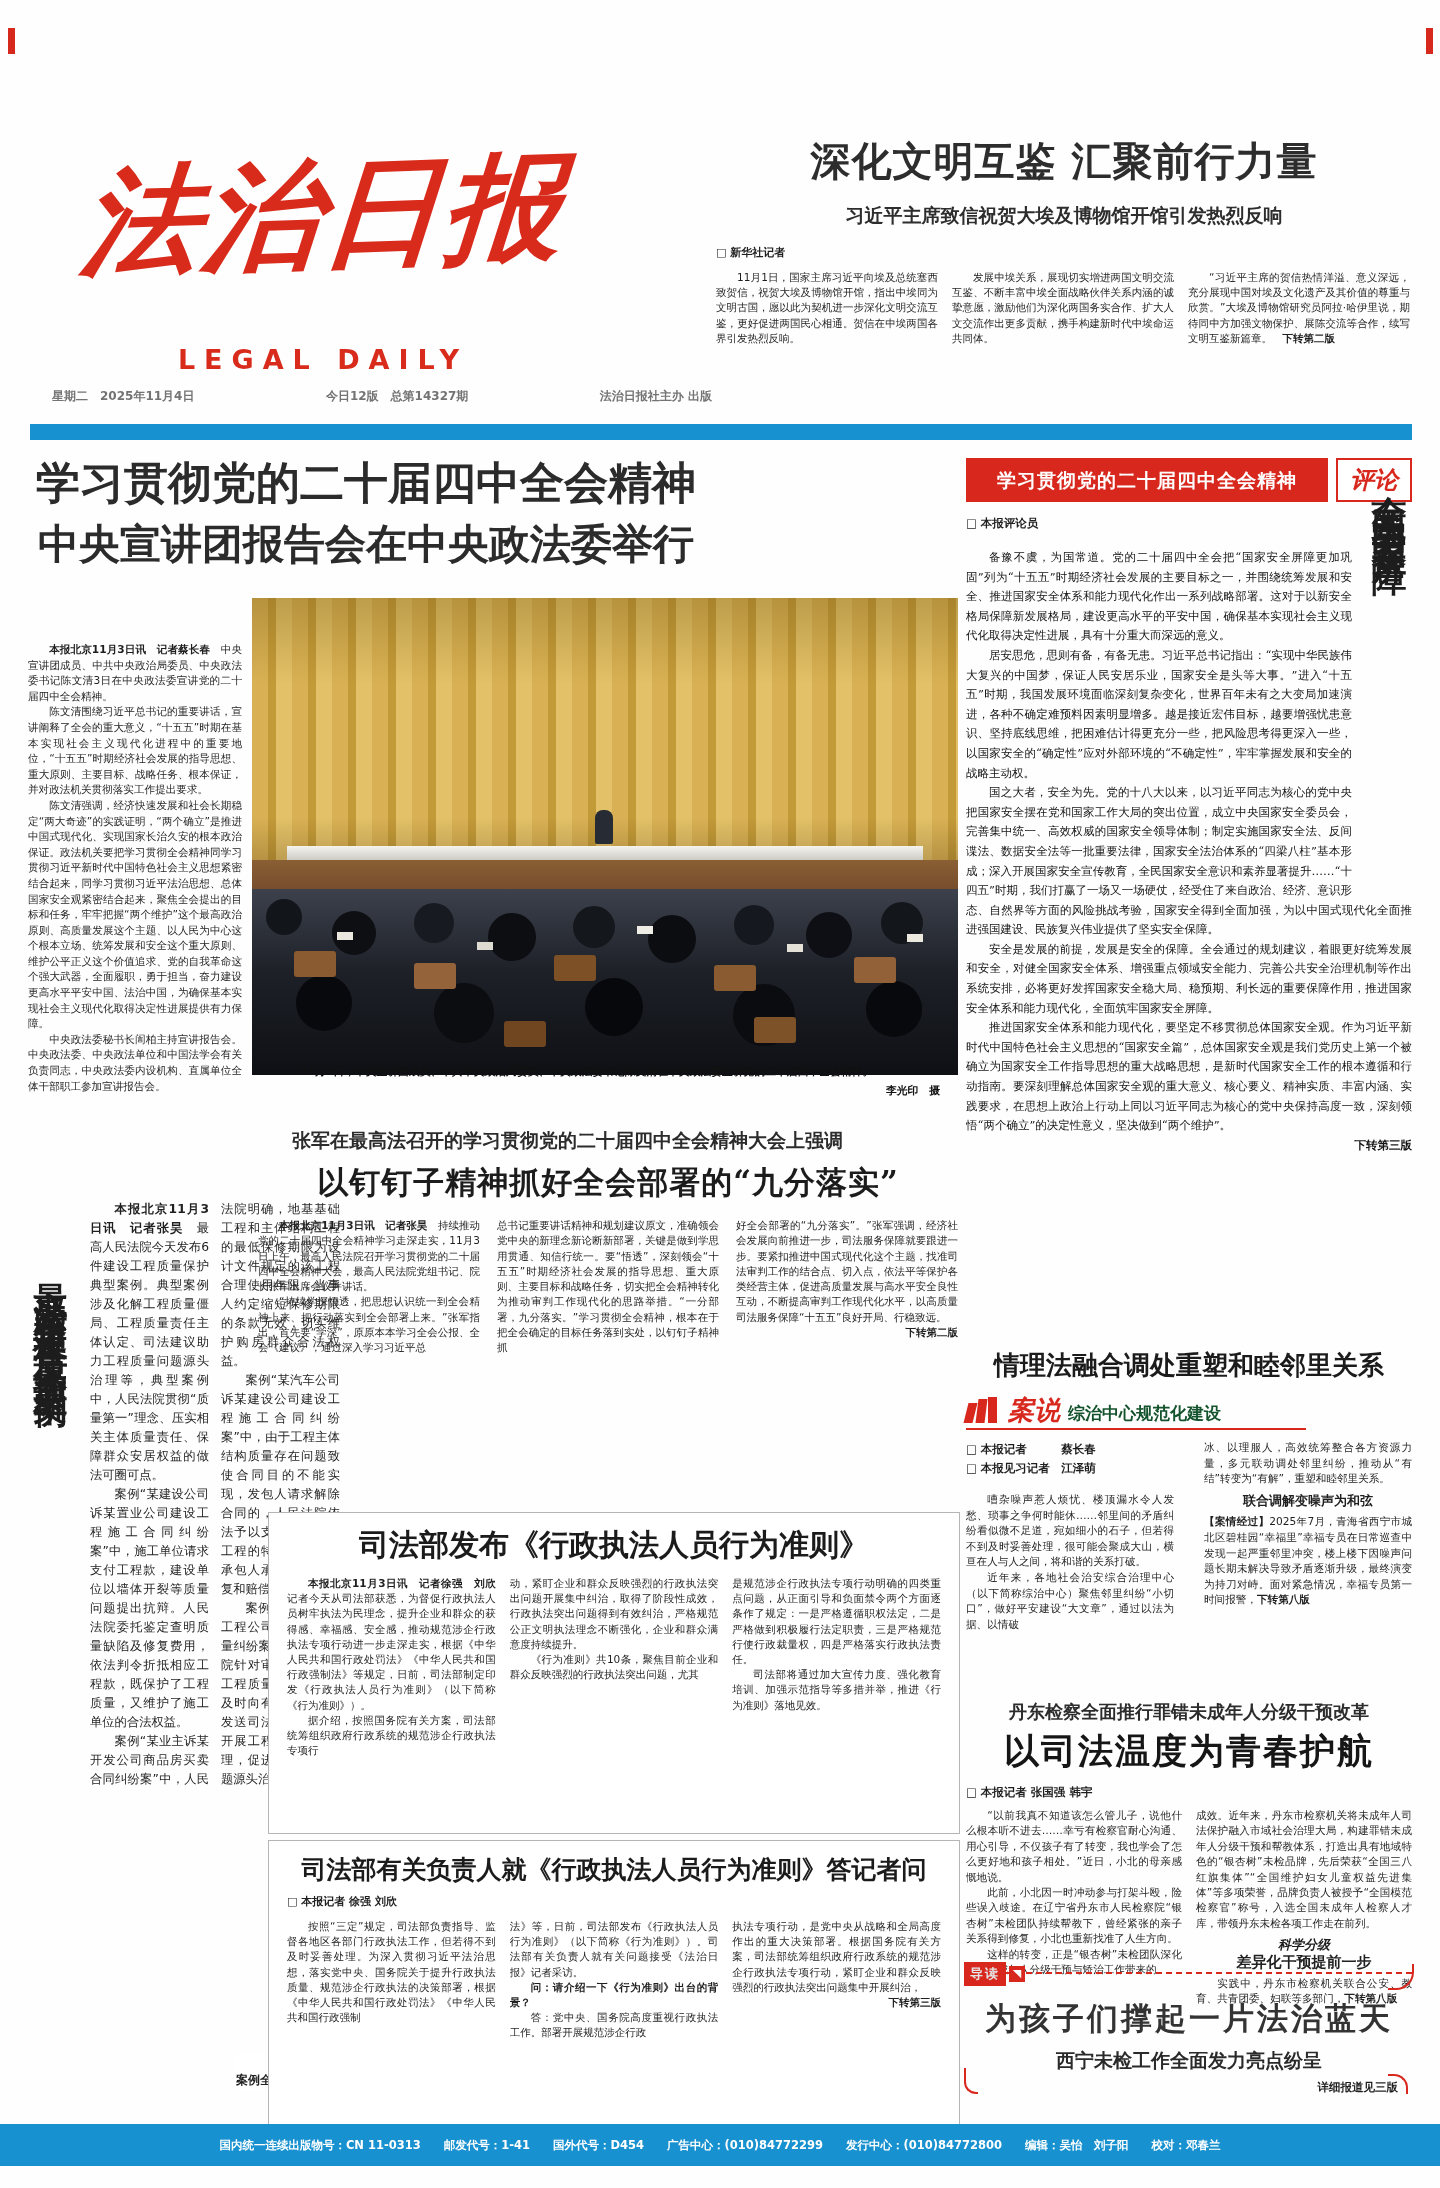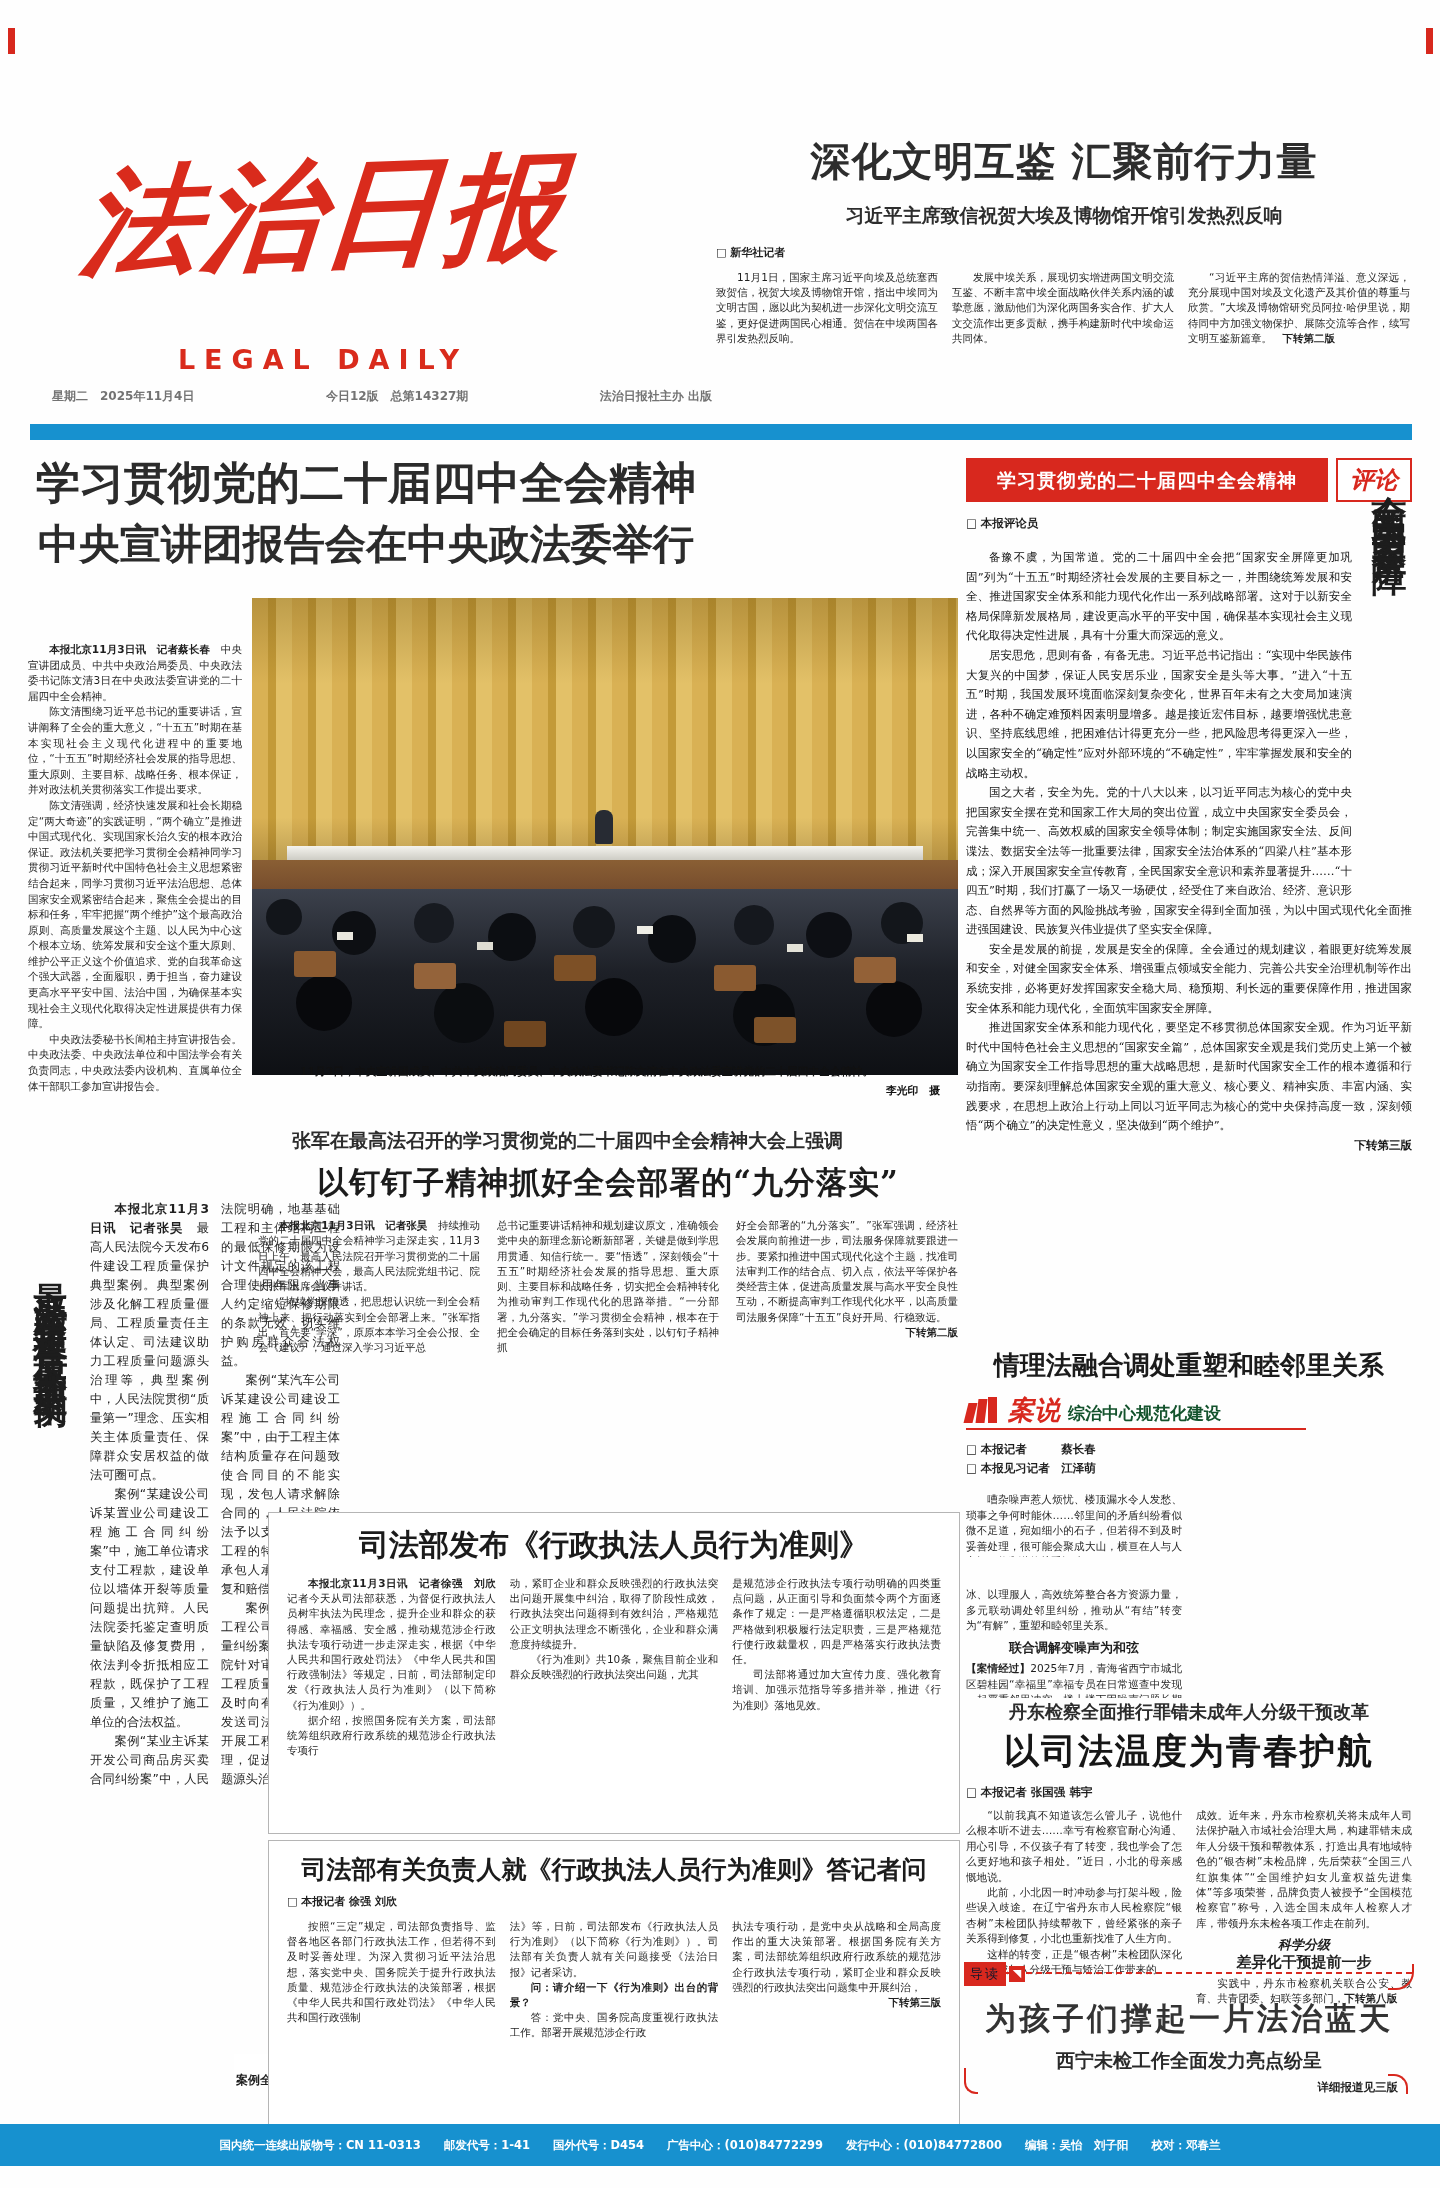--- a/index.html
+++ b/index.html
@@ -140,21 +140,21 @@
   .n-labelrow { display:flex; align-items:flex-end; gap:8px; margin-top:14px;
     border-bottom:2px solid #d8281e; padding-bottom:5px; width:340px; }
   .books-icon { width:34px; height:26px; position:relative; }
   .books-icon i { position:absolute; bottom:0; width:9px; height:24px; background:#d8281e; }
   .books-icon i:nth-child(1){ left:0; transform:skewX(-14deg); height:20px; }
   .books-icon i:nth-child(2){ left:11px; transform:skewX(-7deg); }
   .books-icon i:nth-child(3){ left:22px; height:26px; }
   .n-script { font-family:"DejaVu Serif","Liberation Serif",serif; font-style:italic; font-weight:900;
     font-size:26px; color:#d8281e; line-height:1; }
   .n-label { font-size:17px; font-weight:900; color:#14532d; line-height:1.1; }
-  .n-cols { display:flex; gap:30px; margin-top:10px; height:258px; overflow:hidden;flex-direction:column; }
+  .n-cols { display:flex; gap:30px; margin-top:10px; height:258px; overflow:hidden; }
   .n-col { width:216px; font-size:10.6px; line-height:15.6px; text-align:justify; overflow:hidden; }
   .n-col p.body { text-indent:2em; }
   .n-byline { font-size:11.5px; font-weight:bold; line-height:19px; }
   .n-col .bylines { margin-bottom:14px; }
   .subhead { text-align:center; font-weight:900; font-size:13px; margin:6px 0; }
   .case-label { font-weight:900; }
 
   
   .dandong { position:absolute; left:966px; top:1700px; width:446px; }
   .d-kicker { font-size:18px; font-weight:900; text-align:center; color:#2c2c2c; white-space:nowrap; }
@@ -165,21 +165,21 @@
   .d-col { width:216px; font-size:10.6px; line-height:15.4px; text-align:justify; overflow:hidden; }
   .d-col p.body { text-indent:2em; }
   .d-sub1 { text-align:center; font-family:Liberation Serif, serif; font-style:italic;
     font-weight:900; font-size:13px; margin-top:6px; }
   .d-sub2 { text-align:center; font-weight:900; font-size:15px; margin:2px 0 6px; }
 
   
   .daodu { position:absolute; left:966px; top:1972px; width:446px; height:122px;
     border-top:2px dashed #d8281e; }
   .daodu .sidebar { position:absolute; left:-2px; top:-12px; display:flex; align-items:center; gap:3px; }
-  .daodu-label { background:#d8281e; color:#0f172a; font-size:13px; font-weight:400;
+  .daodu-label { background:#d8281e; color:#e5e5e5; font-size:13px; font-weight:700;
     padding:3px 6px; letter-spacing:2px; }
   .daodu-arrow { width:16px; height:16px; background:#d8281e; color:#fff; font-size:11px;
     line-height:16px; text-align:center; }
   .daodu .corner { position:absolute; right:-2px; top:-10px; width:26px; height:26px;
     border-right:2px solid #d8281e; border-bottom:2px solid #d8281e; border-radius:0 0 18px 0; }
   .daodu .corner2 { position:absolute; right:4px; bottom:0; width:20px; height:20px;
     border-right:2px solid #d8281e; border-top:2px solid #d8281e; border-radius:0 14px 0 0; }
   .daodu .corner3 { position:absolute; left:-2px; bottom:0; width:14px; height:26px;
     border-left:2px solid #d8281e; border-bottom:2px solid #d8281e; border-radius:0 0 0 12px; }
   .dd-headline { font-family:"DejaVu Serif","Liberation Serif",serif; font-size:31px; font-weight:900;

